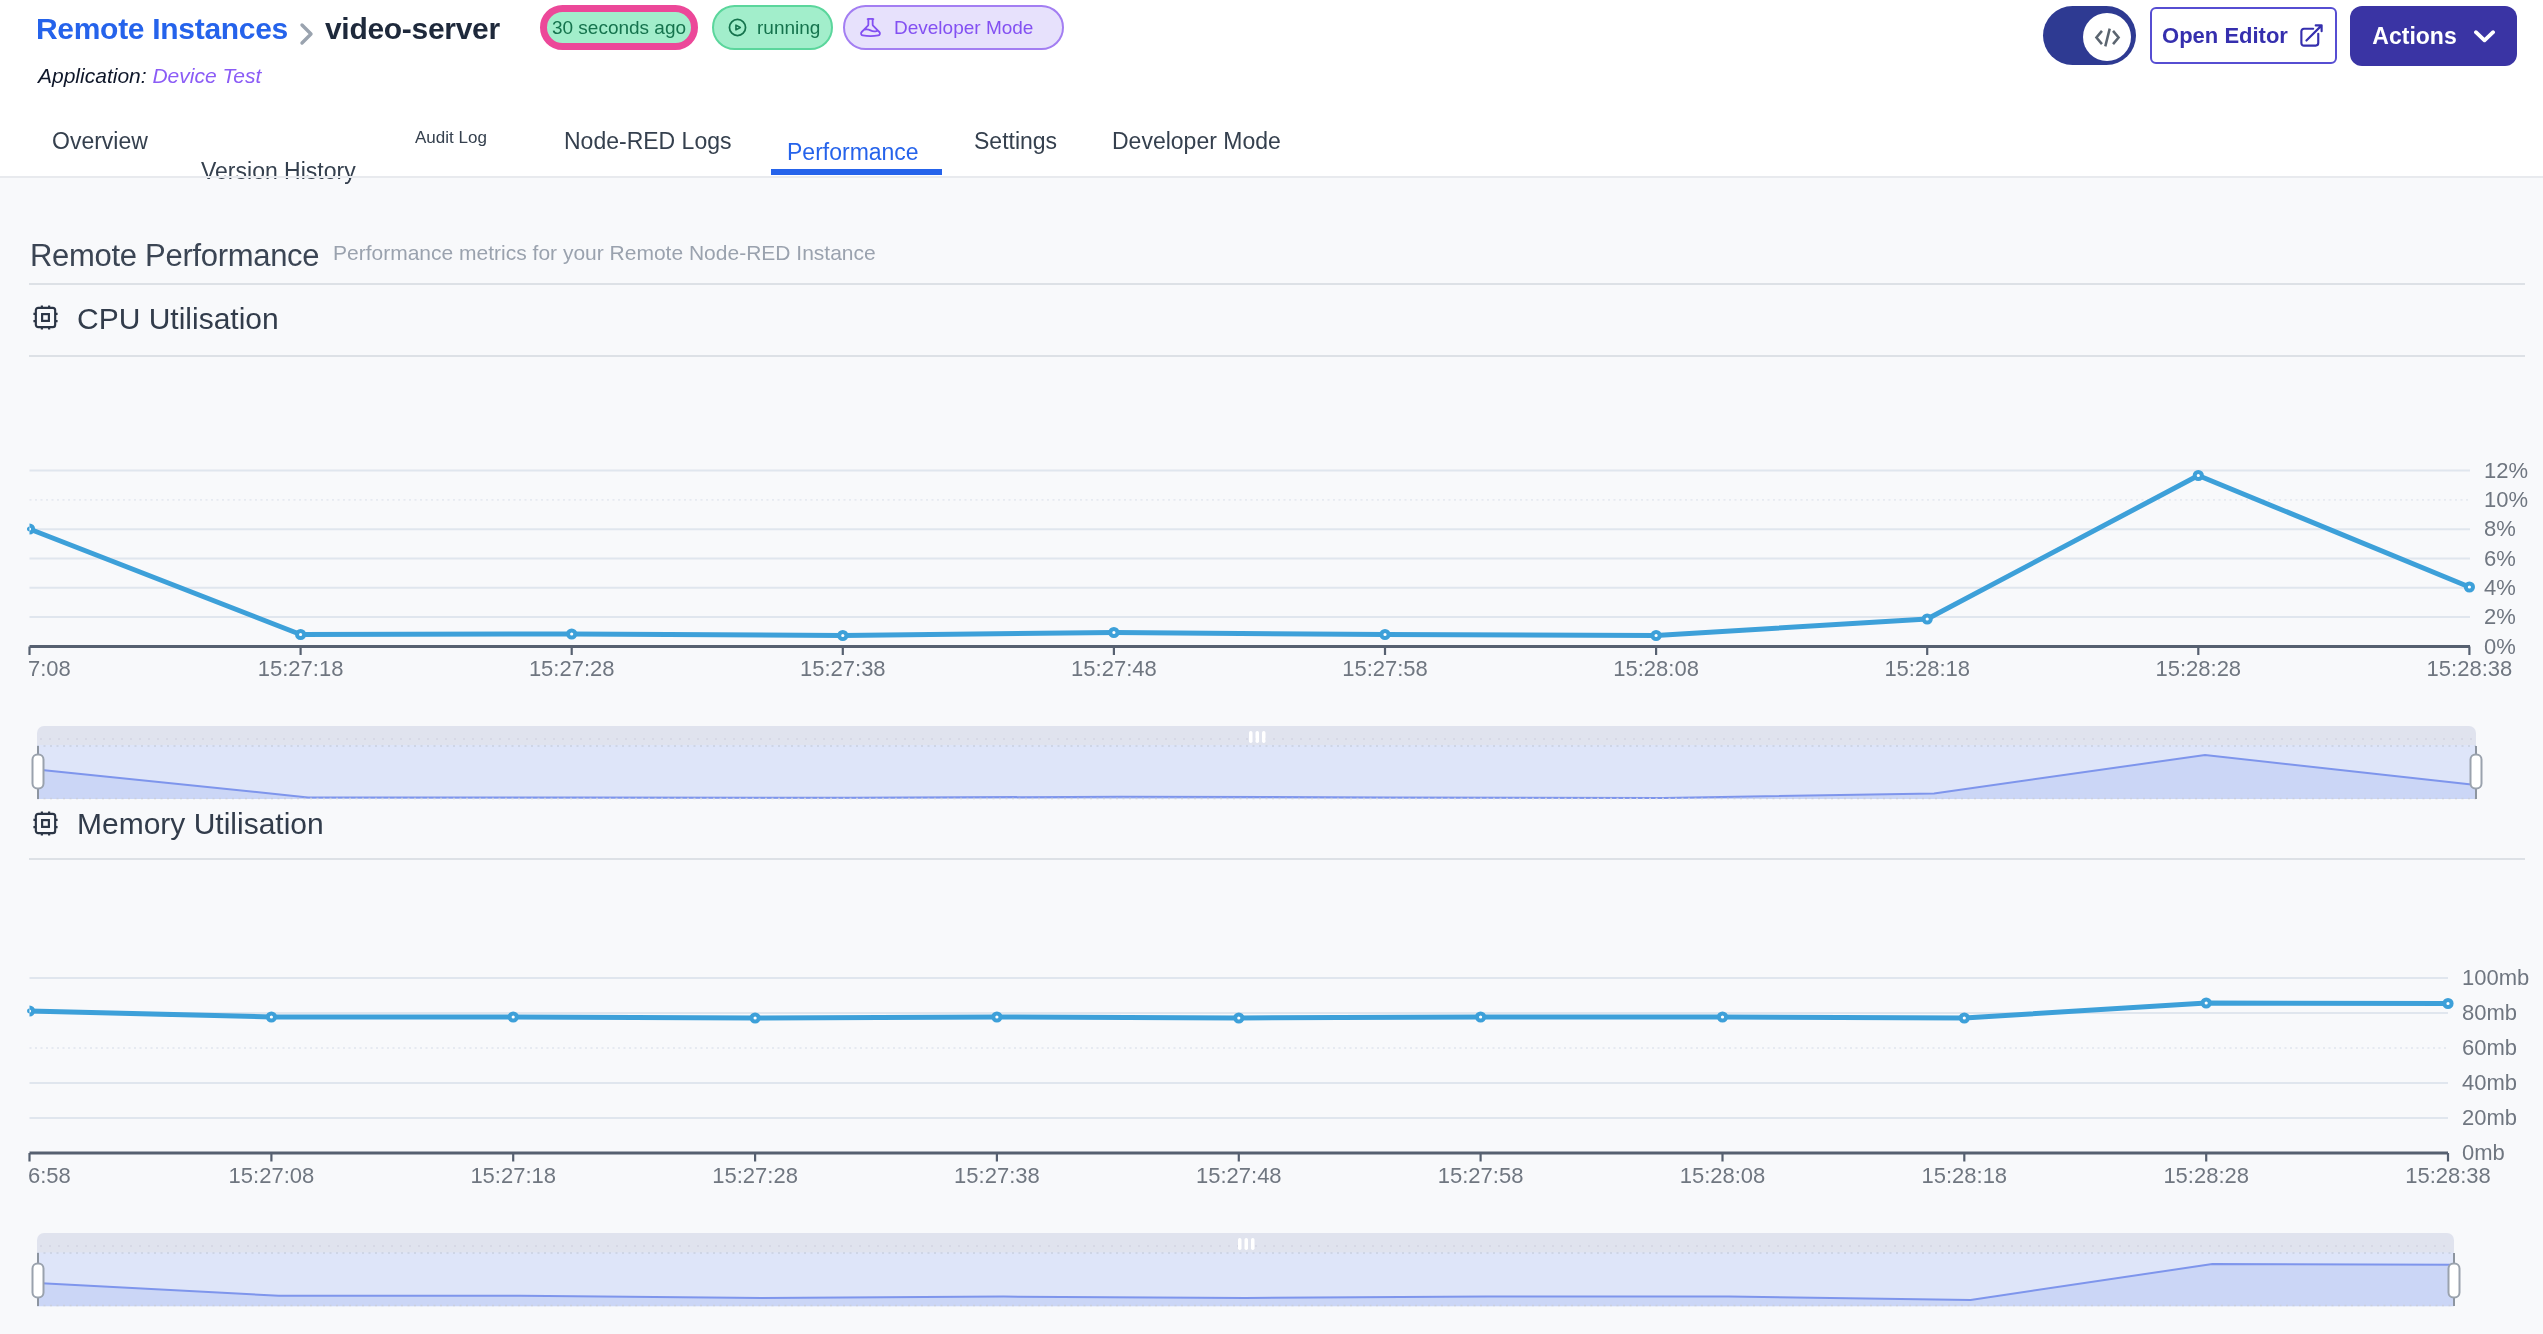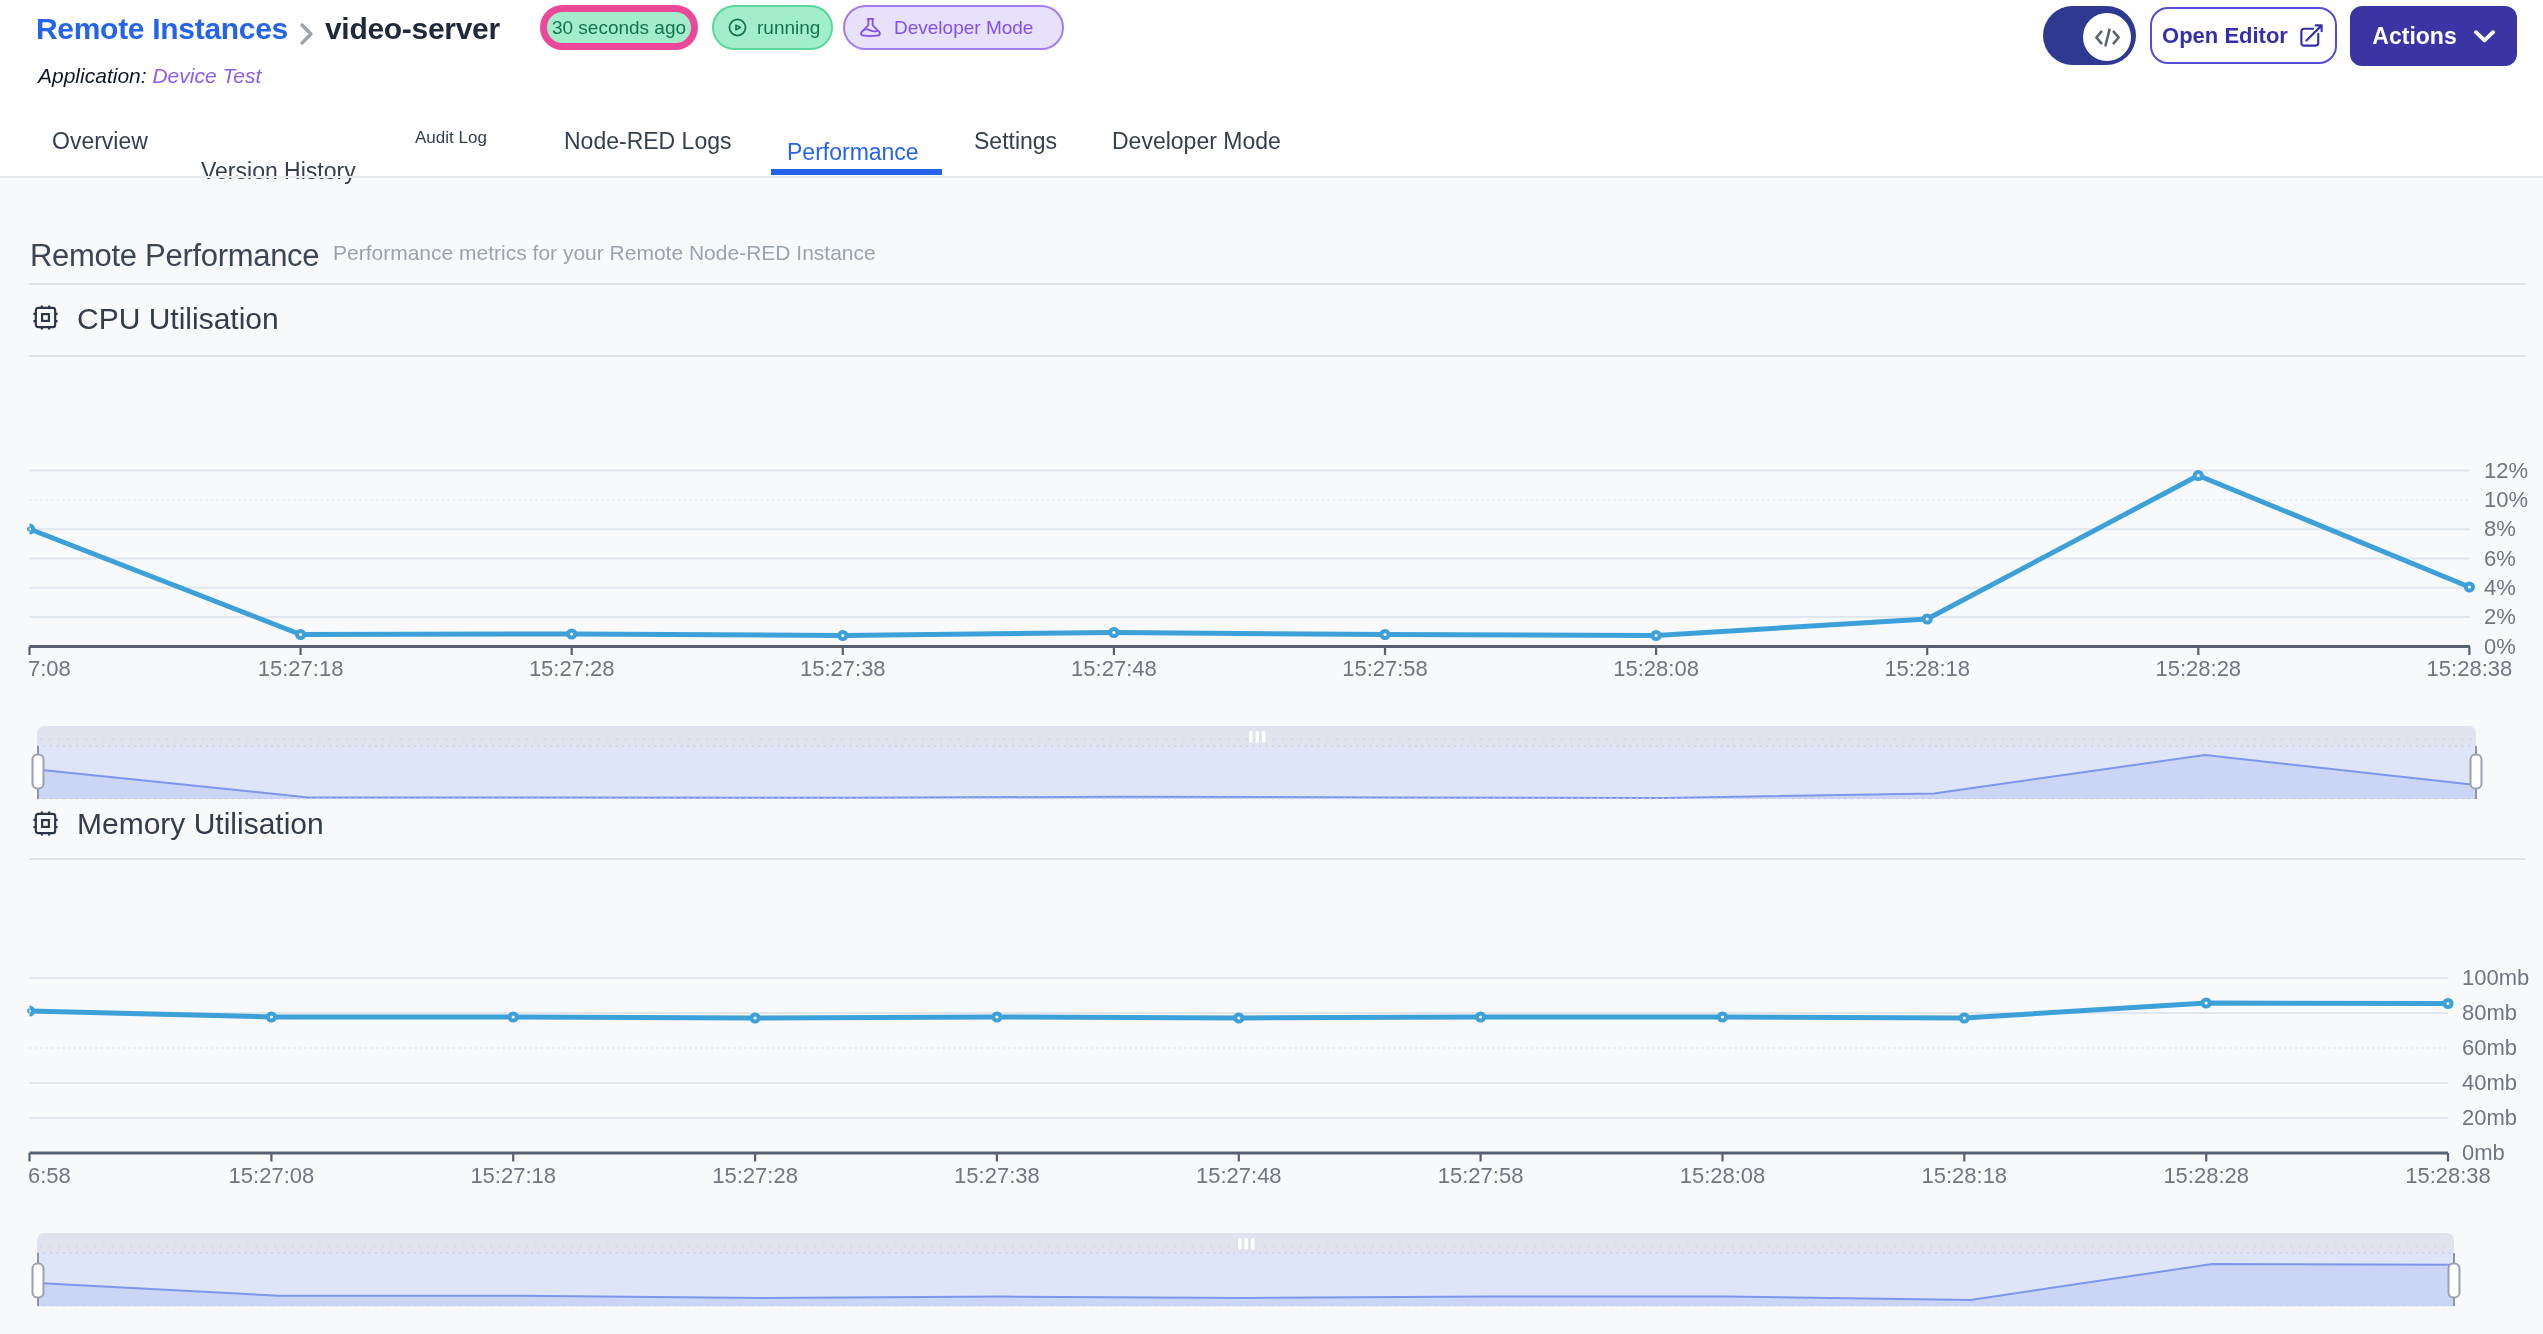--- a/index.html
+++ b/index.html
@@ -39,21 +39,21 @@
 
 <div class="abs" style="left:2043px;top:6px;width:93px;height:59px;border-radius:30px;background:#2e3a92;">
   <div class="abs" style="right:5px;top:7px;width:48px;height:48px;border-radius:50%;background:#ffffff;display:flex;align-items:center;justify-content:center;">
     <svg width="31" height="31" viewBox="0 0 28 28" fill="none" stroke="#5b6570" stroke-width="2.3">
         <path d="M9 8 L4 14 L9 20"></path>
         <path d="M19 8 L24 14 L19 20"></path>
         <path d="M16 6 L12 22"></path>
       </svg>
   </div>
 </div>
-<div class="abs" style="left:2150px;top:7px;width:187px;height:57px;border-radius:18px;background:#ffffff;border:2px solid #564dd2;display:flex;align-items:center;justify-content:center;">
+<div class="abs" style="left:2150px;top:7px;width:187px;height:57px;border-radius:6px;background:#ffffff;border:2px solid #564dd2;display:flex;align-items:center;justify-content:center;">
   <span style="font-size:22px;font-weight:700;color:#352fae;">Open Editor</span>
   <svg style="margin-left:10px;" width="27" height="27" viewBox="0 0 24 24" fill="none" stroke="#352fae" stroke-width="1.9" stroke-linecap="round" stroke-linejoin="round">
       <path d="M13.5 6H5.25A2.25 2.25 0 0 0 3 8.25v10.5A2.25 2.25 0 0 0 5.25 21h10.5A2.25 2.25 0 0 0 18 18.75V10.5m-10.5 6L21 3m0 0h-5.25M21 3v5.25"></path>
     </svg>
 </div>
 <div class="abs" style="left:2350px;top:6px;width:167px;height:60px;border-radius:12px;background:#3a34a4;display:flex;align-items:center;justify-content:center;">
   <span style="font-size:23px;font-weight:700;color:#ffffff;">Actions</span>
   <svg style="margin-left:17px;" width="21" height="13" viewBox="0 0 22 13" fill="none" stroke="#ffffff" stroke-width="4" stroke-linecap="round" stroke-linejoin="round">
       <path d="M2 2 L11 10.5 L20 2"></path>
     </svg>

